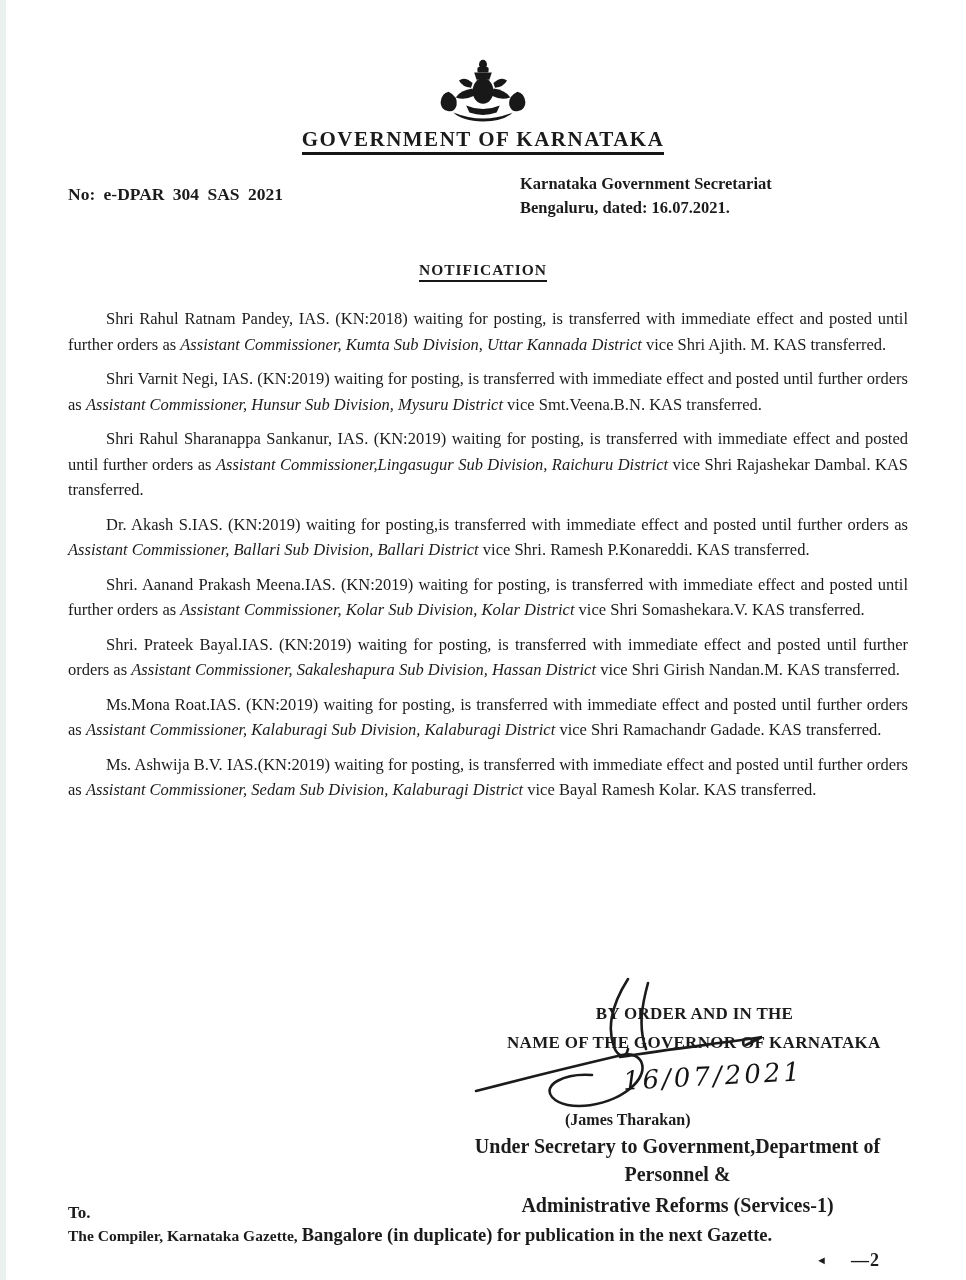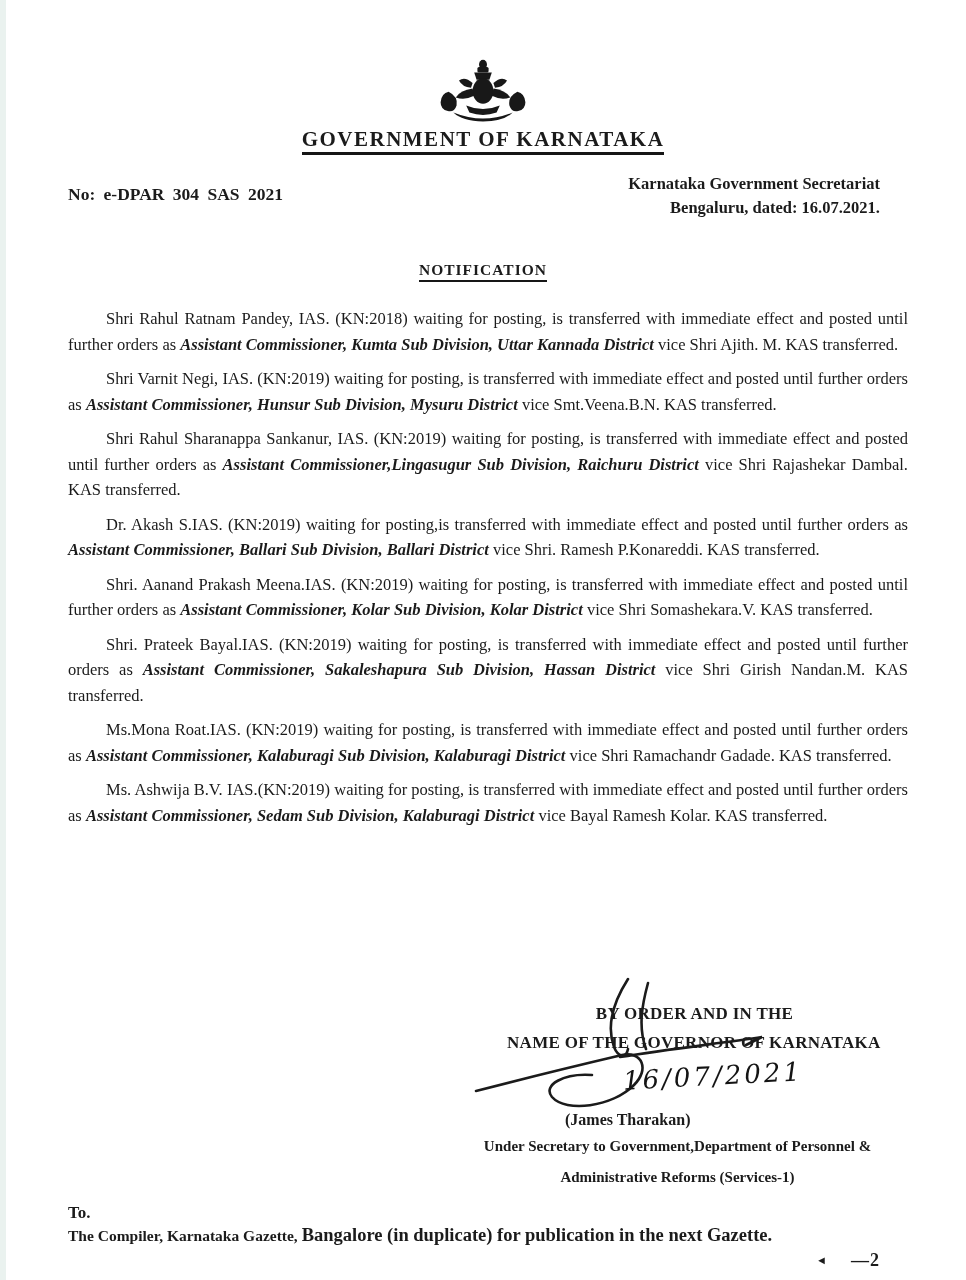--- a/index.html
+++ b/index.html
@@ -15,41 +15,41 @@
   .page::before{
     content:"";position:absolute;left:0;top:0;bottom:0;width:6px;
     background:#eaf2ef;
   }
   
   .emblem-wrap{position:absolute;top:58px;left:0;width:100%;text-align:center;}
   .org-title{position:absolute;top:127px;left:0;width:100%;text-align:center;
     font-weight:bold;font-size:21px;letter-spacing:1.5px;}
   .org-title span{border-bottom:3px solid #161616;padding-bottom:1px;}
   .ref-no{position:absolute;top:184px;left:68px;font-weight:bold;font-size:17.5px;word-spacing:4px;}
-  .addr{position:absolute;top:172px;left:520px;width:360px;text-align:right;
+  .addr{position:absolute;top:172px;left:520px;width:360px;text-align:left;
     font-weight:bold;font-size:16.5px;line-height:23.5px;}
   .notif{position:absolute;top:261px;left:0;width:100%;text-align:center;
     font-weight:bold;font-size:15.5px;letter-spacing:1px;}
   .notif span{border-bottom:2.5px solid #161616;padding-bottom:2px;}
   
   .paras{position:absolute;top:306px;left:68px;width:840px;
     font-size:16.5px;line-height:25.5px;text-align:justify;}
   .paras p{margin:0 0 9px 0;text-indent:38px;}
-  .posting{font-weight:bold;font-style:italic;margin-top:32px;}
+  .posting{font-weight:normal;font-style:italic;margin-top:32px;}
   
   .sig-block{position:absolute;top:1004px;left:445px;width:465px;font-weight:bold;}
   .sig-line1{margin-left:34px;font-size:17px;letter-spacing:0.3px;text-align:center;}
   .sig-line2{margin-top:9px;margin-left:62px;font-size:17px;letter-spacing:0.3px;}
   .sig-visual{position:relative;height:58px;}
   .scribble{position:absolute;left:25px;top:-80px;width:340px;height:160px;}
   .sig-date{position:absolute;left:178px;top:8px;
     font-family:"DejaVu Serif", serif;font-style:italic;font-weight:normal;
     font-size:26px;letter-spacing:3px;transform:rotate(-3deg);color:#141414;}
   .signatory{margin-left:120px;font-size:16px;}
-  .desig{width:100%;text-align:center;font-size:15px;line-height:28px;margin-top:3px;}
+  .desig{width:100%;text-align:center;font-size:20px;line-height:28px;margin-top:3px;}
   
   .footer{position:absolute;left:68px;top:1190px;width:842px;font-weight:bold;margin-top:12px;}
   .footer-to{font-size:17px;line-height:22px;}
   .compiler-line{margin-top:1px;}
   .compiler-small{font-size:15.5px;}
   .compiler-large{font-size:18.5px;}
   .page-marker{position:absolute;right:30px;top:48px;white-space:nowrap;}
   .marker-arrow{font-size:11px;vertical-align:2px;margin-right:24px;}
   .marker-num{font-size:18px;letter-spacing:1px;}
 </style>

